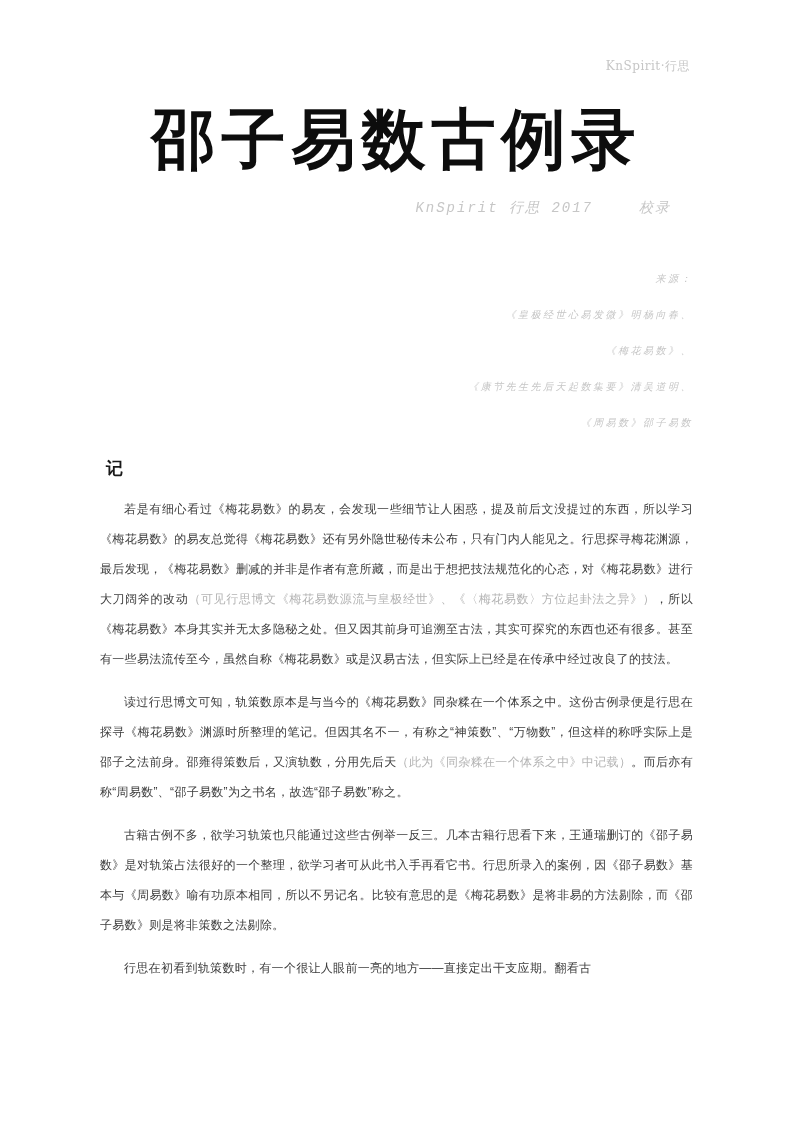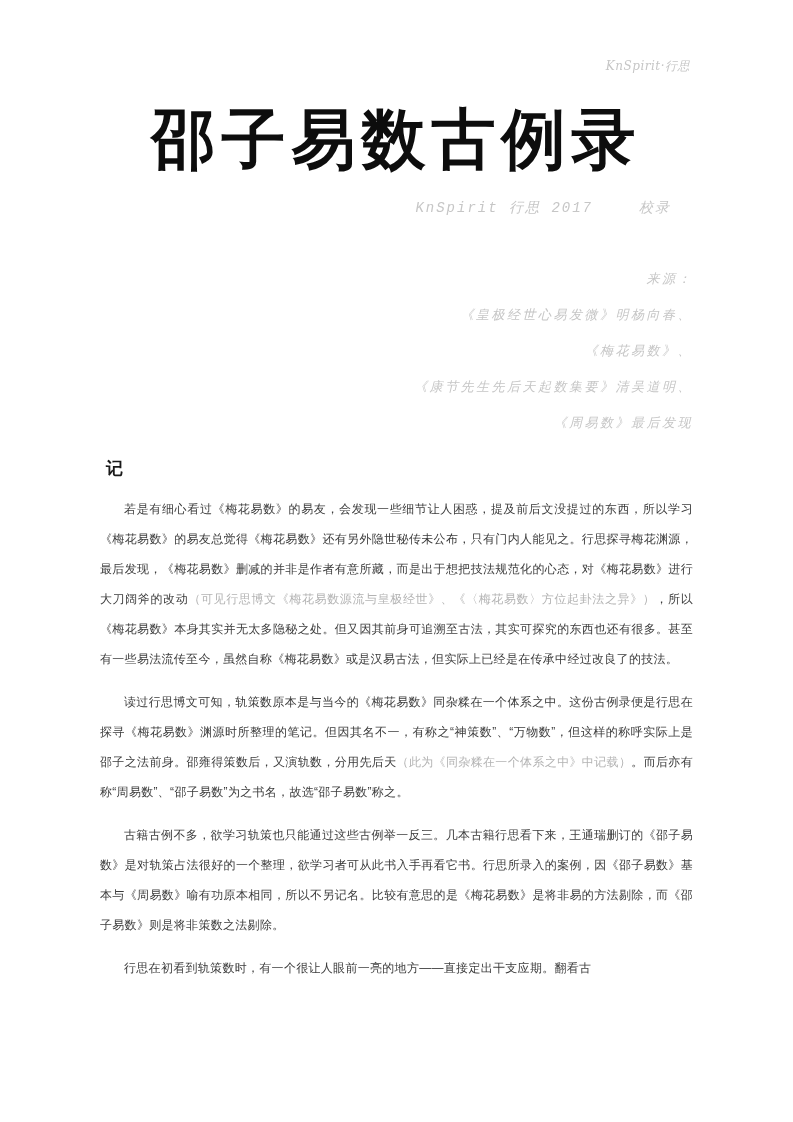--- a/index.html
+++ b/index.html
@@ -14,21 +14,20 @@
     position:relative;
     width:793px;height:1122px;
     background:#ffffff;
     padding:0 100px;
     overflow:hidden;
     font-family:"Liberation Sans","DejaVu Sans",sans-serif;
   }
   .corner-watermark{
     position:absolute;top:58px;right:103px;
     font-family:"DejaVu Serif","Liberation Serif",serif;
-    font-style:italic;
     font-size:12px;
     letter-spacing:0.5px;
     color:var(--watermark-text);
   }
   .title{
     padding-top:92px;
     text-align:center;
     font-family:"DejaVu Serif","Liberation Serif",serif;
     font-weight:900;
     font-size:64px;
@@ -47,21 +46,21 @@
     font-size:14px;
     letter-spacing:2px;
     color:var(--watermark-text);
   }
   .byline-role{margin-left:46px;}
   .sources{
     margin-top:44px;
     text-align:right;
     font-family:"DejaVu Serif","Liberation Serif",serif;
     font-style:italic;
-    font-size:13px;
+    font-size:10px;
     letter-spacing:2.5px;
     color:var(--watermark-text);
   }
   .source-label{line-height:36px;}
   .source-list{list-style:none;}
   .source-item{line-height:36px;}
   .section-heading{
     margin:16px 0 0 6px;
     font-size:17px;
     font-weight:bold;
@@ -94,21 +93,21 @@
   <div class="byline">
     <span>KnSpirit 行思 2017</span><span class="byline-role">校录</span>
   </div>
 
   <div class="sources">
     <div class="source-label">来源：</div>
     <ul class="source-list">
         <li class="source-item">《皇极经世心易发微》明杨向春、</li>
         <li class="source-item">《梅花易数》、</li>
         <li class="source-item">《康节先生先后天起数集要》清吴道明、</li>
-        <li class="source-item">《周易数》最后发现</li>
+        <li class="source-item">《周易数》邵子易数</li>
       </ul>
   </div>
 
   <h2 class="section-heading">记</h2>
 
   <div class="article">
       <p class="para"><span>若是有细心看过《梅花易数》的易友，会发现一些细节让人困惑，提及前后文没提过的东西，所以学习《梅花易数》的易友总觉得《梅花易数》还有另外隐世秘传未公布，只有门内人能见之。行思探寻梅花渊源，最后发现，《梅花易数》删减的并非是作者有意所藏，而是出于想把技法规范化的心态，对《梅花易数》进行大刀阔斧的改动</span><span class="muted">（可见行思博文《梅花易数源流与皇极经世》、《〈梅花易数〉方位起卦法之异》）</span><span>，所以《梅花易数》本身其实并无太多隐秘之处。但又因其前身可追溯至古法，其实可探究的东西也还有很多。甚至有一些易法流传至今，虽然自称《梅花易数》或是汉易古法，但实际上已经是在传承中经过改良了的技法。</span></p>
       <p class="para"><span>读过行思博文可知，轨策数原本是与当今的《梅花易数》同杂糅在一个体系之中。这份古例录便是行思在探寻《梅花易数》渊源时所整理的笔记。但因其名不一，有称之“神策数”、“万物数”，但这样的称呼实际上是邵子之法前身。邵雍得策数后，又演轨数，分用先后天</span><span class="muted">（此为《同杂糅在一个体系之中》中记载）</span><span>。而后亦有称“周易数”、“邵子易数”为之书名，故选“邵子易数”称之。</span></p>
       <p class="para"><span>古籍古例不多，欲学习轨策也只能通过这些古例举一反三。几本古籍行思看下来，王通瑞删订的《邵子易数》是对轨策占法很好的一个整理，欲学习者可从此书入手再看它书。行思所录入的案例，因《邵子易数》基本与《周易数》喻有功原本相同，所以不另记名。比较有意思的是《梅花易数》是将非易的方法剔除，而《邵子易数》则是将非策数之法剔除。</span></p>
       <p class="para"><span>行思在初看到轨策数时，有一个很让人眼前一亮的地方——直接定出干支应期。翻看古</span></p>

